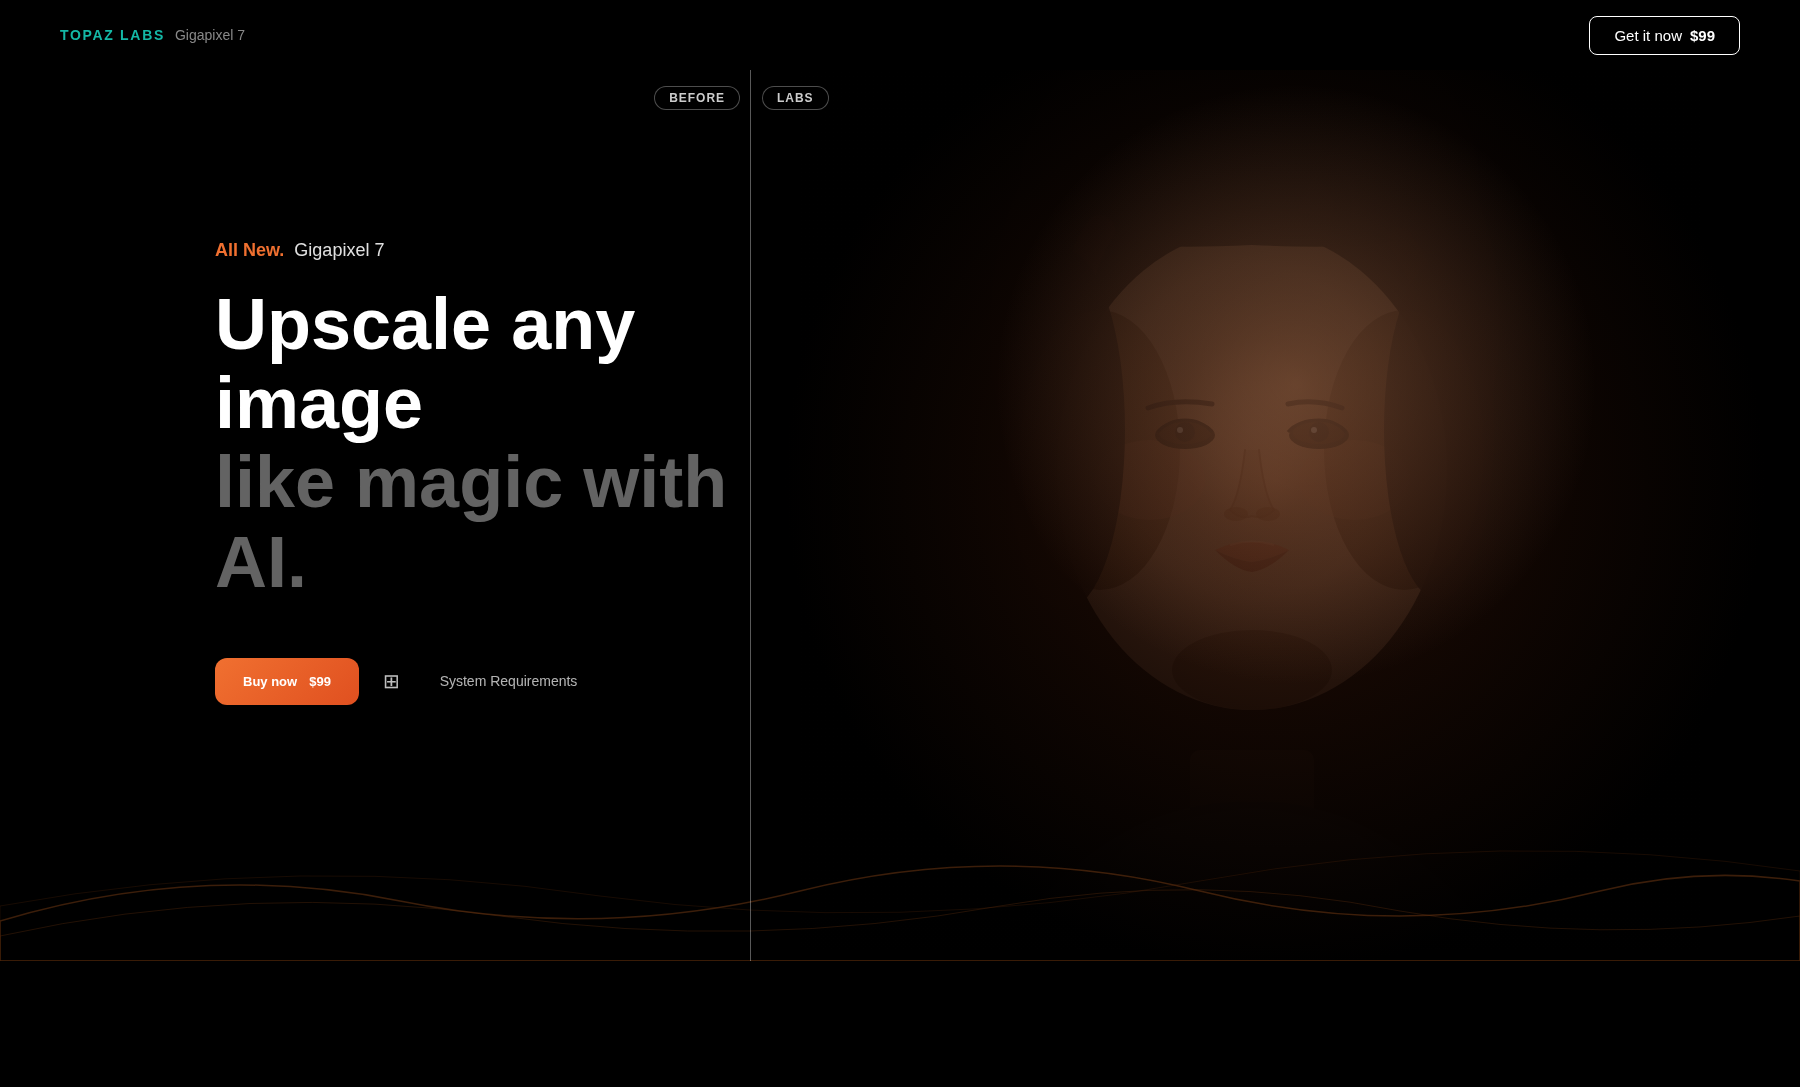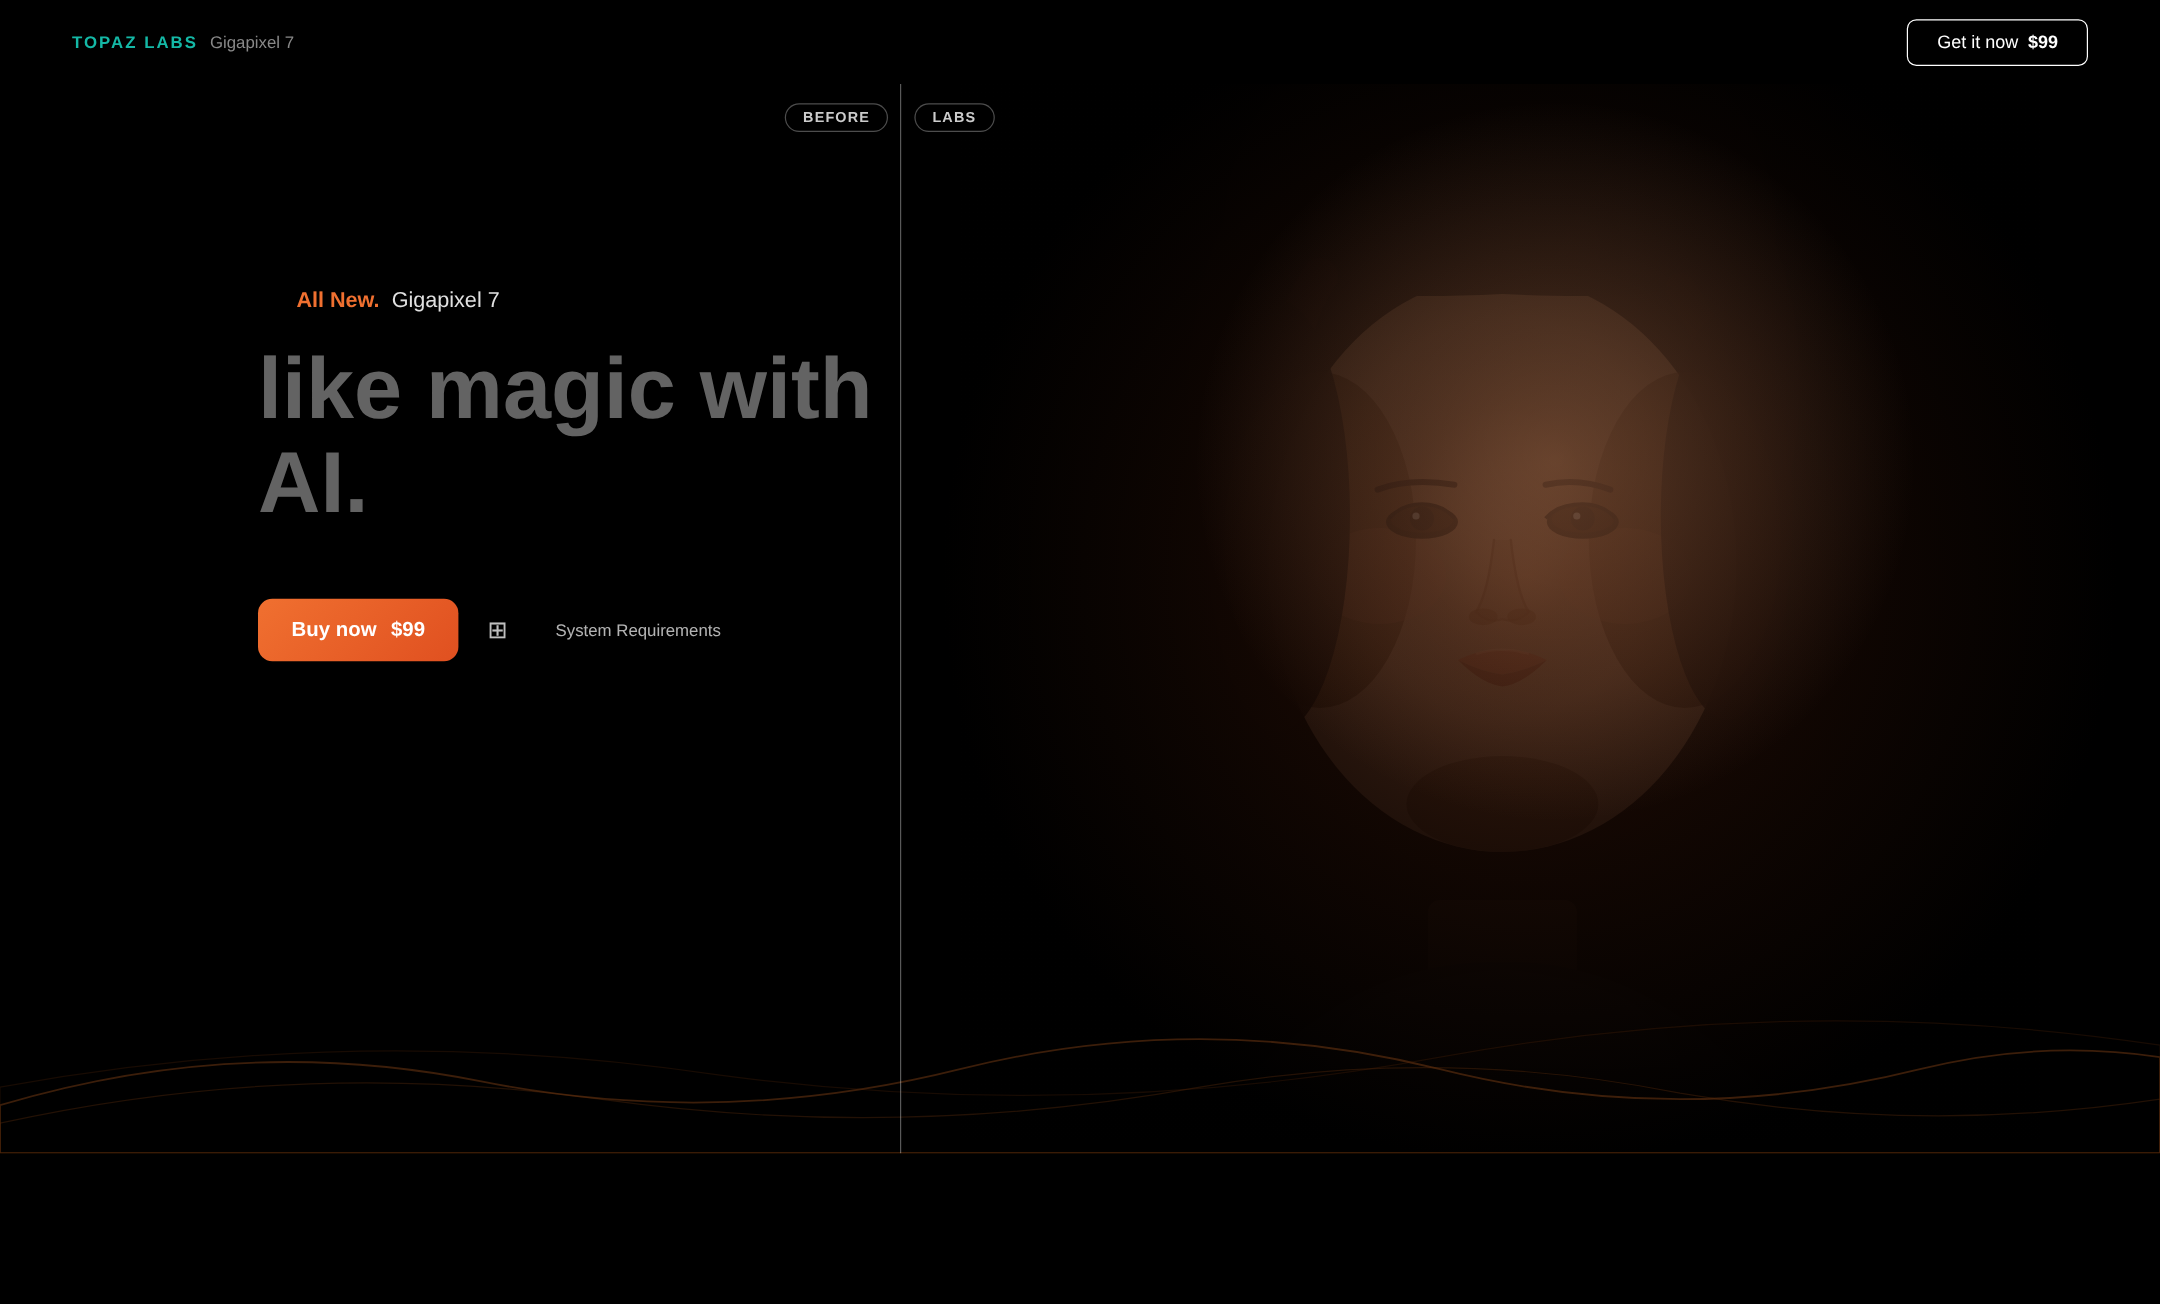--- a/index.html
+++ b/index.html
@@ -173,21 +173,20 @@
       top: 240px;
       z-index: 15;
       max-width: 580px;
     }
 
     .hero-eyebrow {
       display: flex;
       align-items: flex-end;
       gap: 10px;
       margin-bottom: 24px;
-      margin-left: 32px;
     }
 
     .eyebrow-new {
       font-size: 18px;
       font-weight: 700;
       color: #f07030;
     }
 
     .eyebrow-product {
       font-size: 18px;
@@ -224,21 +223,21 @@
 
     .buy-button {
       display: flex;
       align-items: center;
       gap: 12px;
       padding: 16px 28px;
       background: linear-gradient(135deg, #f07030, #e05020);
       border: none;
       border-radius: 12px;
       color: #fff;
-      font-size: 17px;
+      font-size: 13px;
       font-weight: 600;
       cursor: pointer;
     }
 
     .buy-label {}
     .buy-price {
       font-weight: 700;
     }
 
     .platform-icons {
@@ -411,20 +410,21 @@
     <span>LABS</span>
   </div>
 
   <div class="hero-content">
     <div class="hero-eyebrow">
       <span class="eyebrow-new">All New.</span>
       <span class="eyebrow-product">Gigapixel 7</span>
     </div>
 
     <div class="hero-headline">
+      <span class="headline-line1">Upscale any image</span>
       <span class="headline-line2">like magic with AI.</span>
     </div>
 
     <div class="hero-cta-row">
       <button class="buy-button">
         <span class="buy-label">Buy now</span>
         <span class="buy-price">$99</span>
       </button>
 
       <div class="platform-icons">

